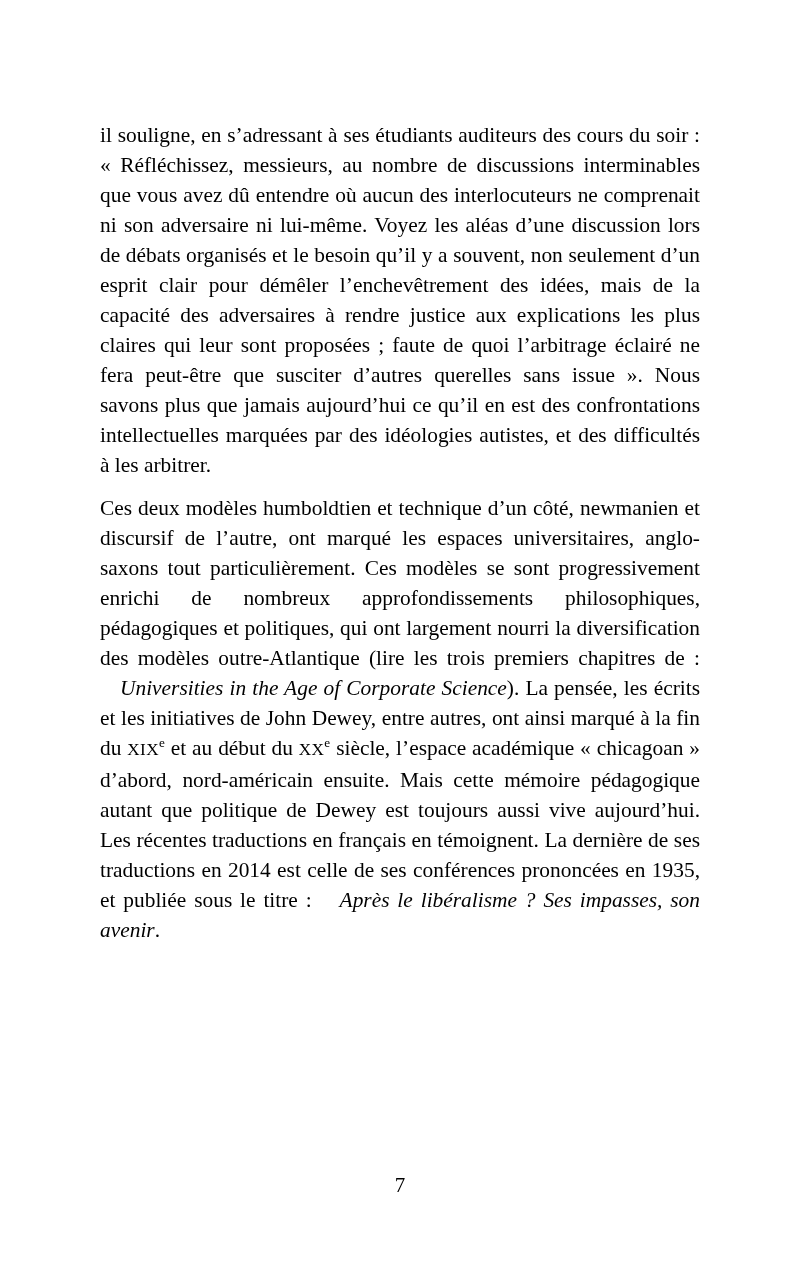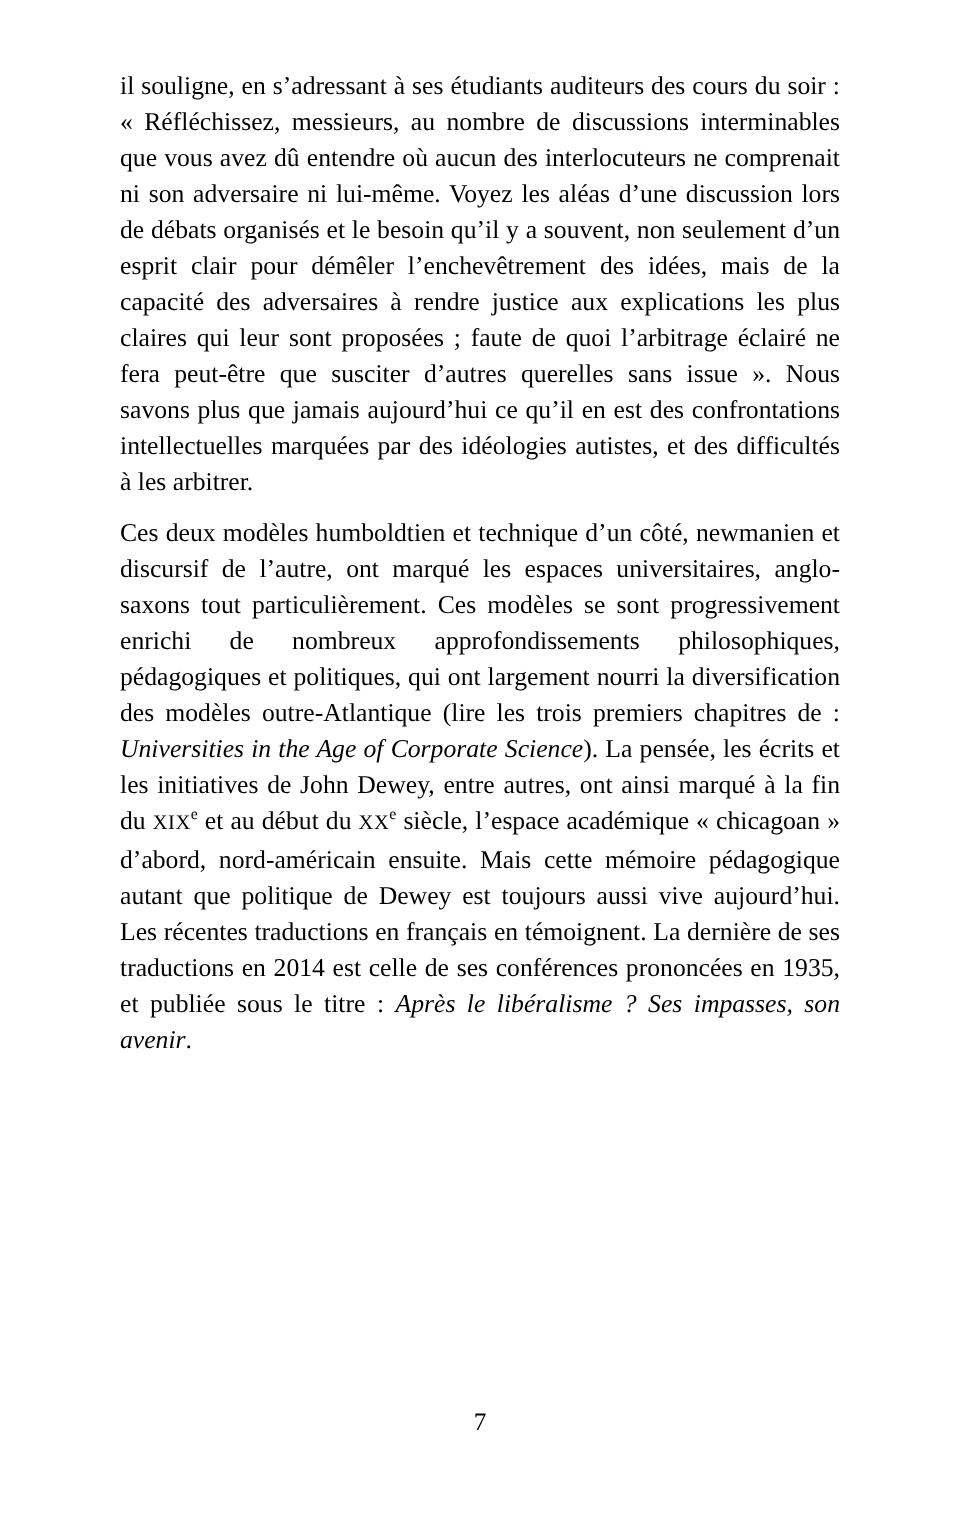--- a/index.html
+++ b/index.html
@@ -19,31 +19,32 @@
     position: absolute;
     top: 0;
     left: 0;
     width: 800px;
     height: 1267px;
     background: #ffffff;
   }
   .text-block {
     width: 600px;
     margin: 0 auto;
-    padding-top: 56px;
+    padding-top: 120px;
     font-size: 21.4px;
     line-height: 30px;
     text-align: justify;
   }
   .para {
     margin: 0 0 13px 0;
     padding: 0;
   }
   .para span.it {
     font-style: italic;
+    margin-left: 20px;
   }
   .para span.sc {
     font-size: 0.8em;
     letter-spacing: 0.4px;
   }
   .para sup {
     font-size: 0.62em;
     line-height: 0;
     vertical-align: super;
   }

